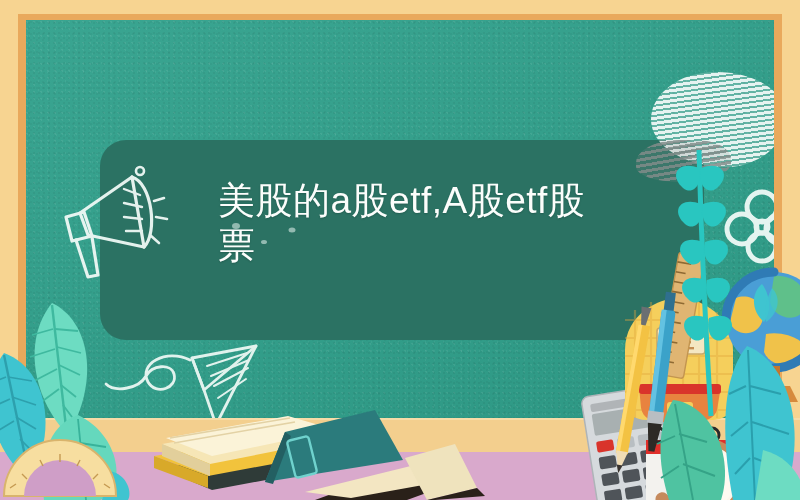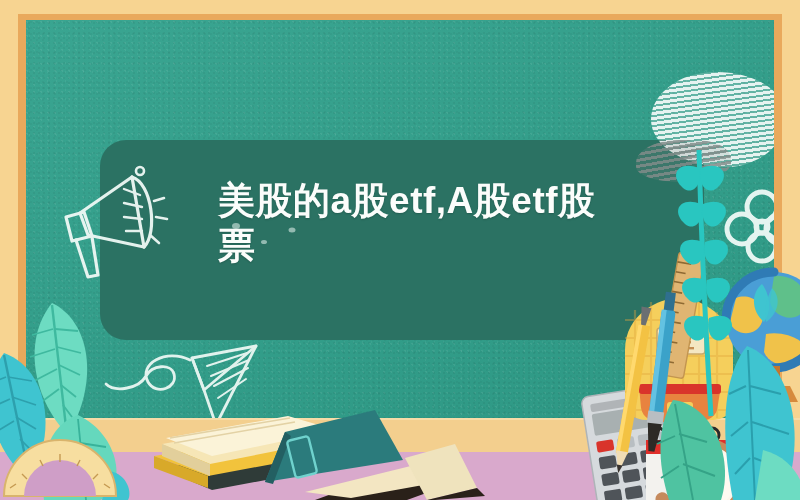--- a/index.html
+++ b/index.html
@@ -26,21 +26,21 @@
   .board-tone{position:absolute;inset:0;background:linear-gradient(160deg,rgba(255,255,255,.05),rgba(0,0,0,.06));}
   
   .panel{
     position:absolute;left:74px;top:120px;width:604px;height:200px;
     background:#2b7263;border-radius:26px;
     box-shadow:0 0 0 0 rgba(0,0,0,0);
   }
   
   .headline{
     position:absolute;left:218px;top:178px;width:388px;
-    color:#fbfdfb;font-weight:bold;font-size:37px;line-height:45px;
+    color:#fbfdfb;font-weight:normal;font-size:37px;line-height:45px;
     letter-spacing:.5px;word-break:break-all;
     text-shadow:0 1px 2px rgba(0,0,0,.18);
   }
   .scribble{
     position:absolute;left:625px;top:52px;width:135px;height:95px;
     background:
       repeating-linear-gradient(-8deg, rgba(255,255,255,.95) 0 3px, rgba(255,255,255,.25) 3px 5px);
     border-radius:48% 52% 44% 56%/50% 46% 54% 50%;
     filter:blur(.25px);opacity:.92;
   }

